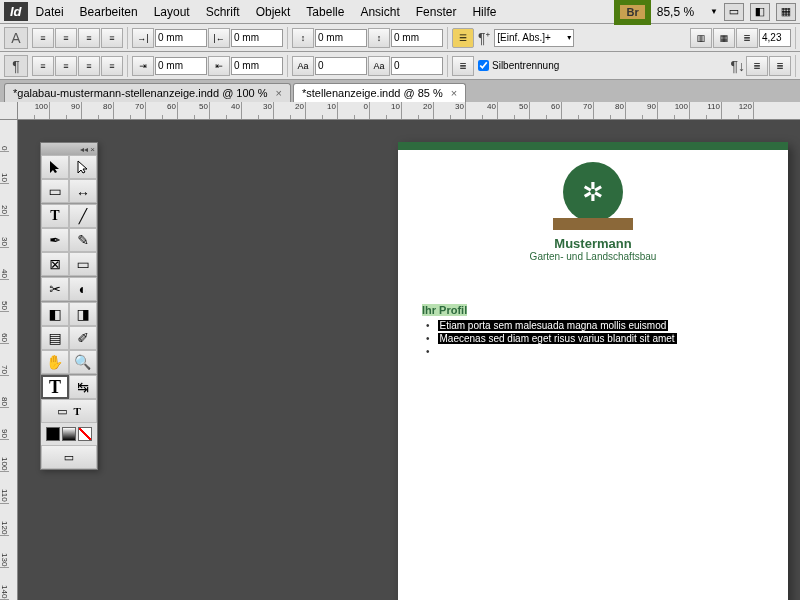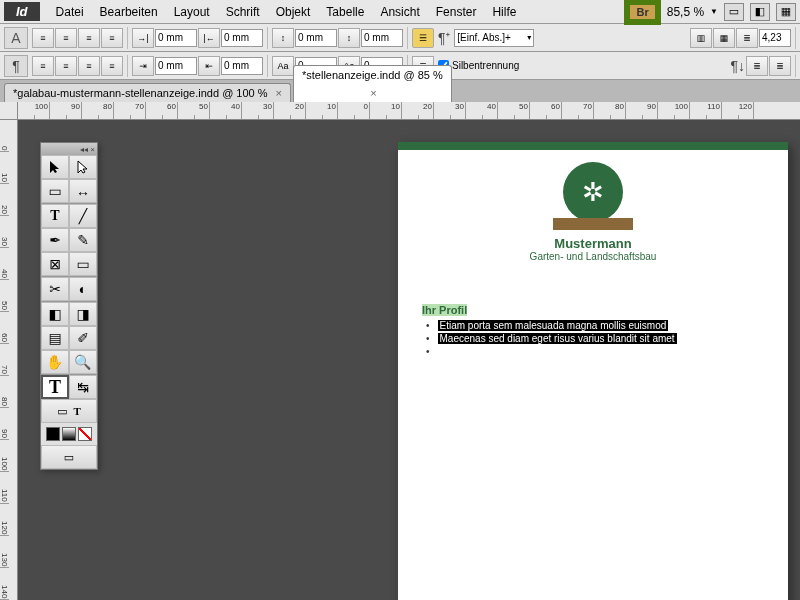--- a/index.html
+++ b/index.html
@@ -1,43 +1,43 @@
 <!DOCTYPE html>
 <html><head>
 <meta charset="utf-8">
 <style>
 * { margin: 0; padding: 0; box-sizing: border-box; font-family: "Segoe UI", Tahoma, sans-serif; }
 body { background: #4a4a4a; width: 800px; height: 600px; overflow: hidden; font-size: 11px; }
 
 
 .menubar { background: #e8e8e8; height: 24px; display: flex; align-items: center; padding: 0 4px; border-bottom: 1px solid #999; }
-.menubar .logo { background: #3a3a3a; color: #fff; font-weight: bold; font-style: italic; padding: 2px 12px; font-size: 13px; margin-right: 8px; }
+.menubar .logo { background: #3a3a3a; color: #fff; font-weight: bold; font-style: italic; padding: 2px 6px; font-size: 13px; }
 .menubar .menu-item { padding: 4px 8px; font-size: 12px; cursor: default; }
 .menubar .right { margin-left: auto; display: flex; align-items: center; gap: 6px; }
 .menubar .br-badge { background: #c9a050; color: #333; font-weight: bold; padding: 1px 6px; font-size: 11px; border: 6px solid #4d7c0f; }
-.menubar .zoom { font-size: 12px; display: flex; align-items: center; gap: 2px; }
+.menubar .zoom { font-size: 12px; display: flex; align-items: center; gap: 12px; }
 .menubar .view-icon { width: 20px; height: 18px; background: #ddd; border: 1px solid #888; display: flex; align-items: center; justify-content: center; }
 
 
 .controlbar { background: #e8e8e8; height: 28px; display: flex; align-items: center; padding: 2px 4px; border-bottom: 1px solid #999; gap: 4px; }
 .ctrl-group { display: flex; gap: 1px; align-items: center; border-right: 1px solid #bbb; padding-right: 4px; height: 22px; }
 .ctrl-btn { width: 22px; height: 20px; background: linear-gradient(#f8f8f8,#ddd); border: 1px solid #aaa; display: flex; align-items: center; justify-content: center; font-size: 9px; }
-.ctrl-input { width: 42px; height: 18px; border: 1px solid #999; font-size: 10px; padding: 0 2px; background: #fff; }
+.ctrl-input { width: 52px; height: 18px; border: 1px solid #999; font-size: 10px; padding: 0 2px; background: #fff; }
 .ctrl-a { background: #ddd; width: 24px; height: 22px; display: flex; align-items: center; justify-content: center; font-size: 14px; color: #555; border: 1px solid #aaa; }
 .pilcrow { font-size: 14px; color: #444; }
 .dropdown { height: 18px; border: 1px solid #999; background: #fff; font-size: 10px; padding: 0 22px 0 2px; display: flex; align-items: center; position: relative; min-width: 80px; }
 .dropdown::after { content: "▾"; position: absolute; right: 2px; font-size: 8px; }
 .checkbox { display: flex; align-items: center; gap: 3px; font-size: 10px; }
 .checkbox input { width: 11px; height: 11px; }
 .highlight { background: #f0d060; border-radius: 2px; padding: 1px; }
 
 
 .tabbar { background: #b8b8b8; height: 22px; display: flex; align-items: flex-end; padding: 0 4px; }
 .tab { background: #ddd; border: 1px solid #888; border-bottom: none; padding: 3px 8px; font-size: 11px; margin-right: 2px; display: flex; align-items: center; gap: 6px; border-radius: 3px 3px 0 0; }
-.tab.active { background: #fff; flex-direction: column; }
+.tab.active { background: #fff; }
 .tab .close { font-size: 11px; color: #666; margin-left: 2px; }
 
 
 .workspace { position: relative; background: #1d4ed8; height: calc(600px - 24px - 28px - 28px - 22px); display: flex; }
 .ruler-corner { position: absolute; top: 0; left: 0; width: 18px; height: 18px; background: #e8e8e8; border-right: 1px solid #888; border-bottom: 1px solid #888; z-index: 5; }
 .ruler-h { position: absolute; top: 0; left: 18px; right: 0; height: 18px; background: #e8e8e8; border-bottom: 1px solid #888; z-index: 4; overflow: hidden; }
 .ruler-h .ticks { display: flex; height: 100%; position: relative; }
 .ruler-h .tick { width: 32px; border-right: 1px solid #999; font-size: 8px; text-align: right; padding-right: 1px; color: #333; flex-shrink: 0; position: relative; }
 .ruler-h .tick::before { content: ""; position: absolute; left: 50%; bottom: 0; width: 1px; height: 4px; background: #999; }
 .ruler-v { position: absolute; top: 18px; left: 0; bottom: 0; width: 18px; background: #e8e8e8; border-right: 1px solid #888; z-index: 4; overflow: hidden; }

